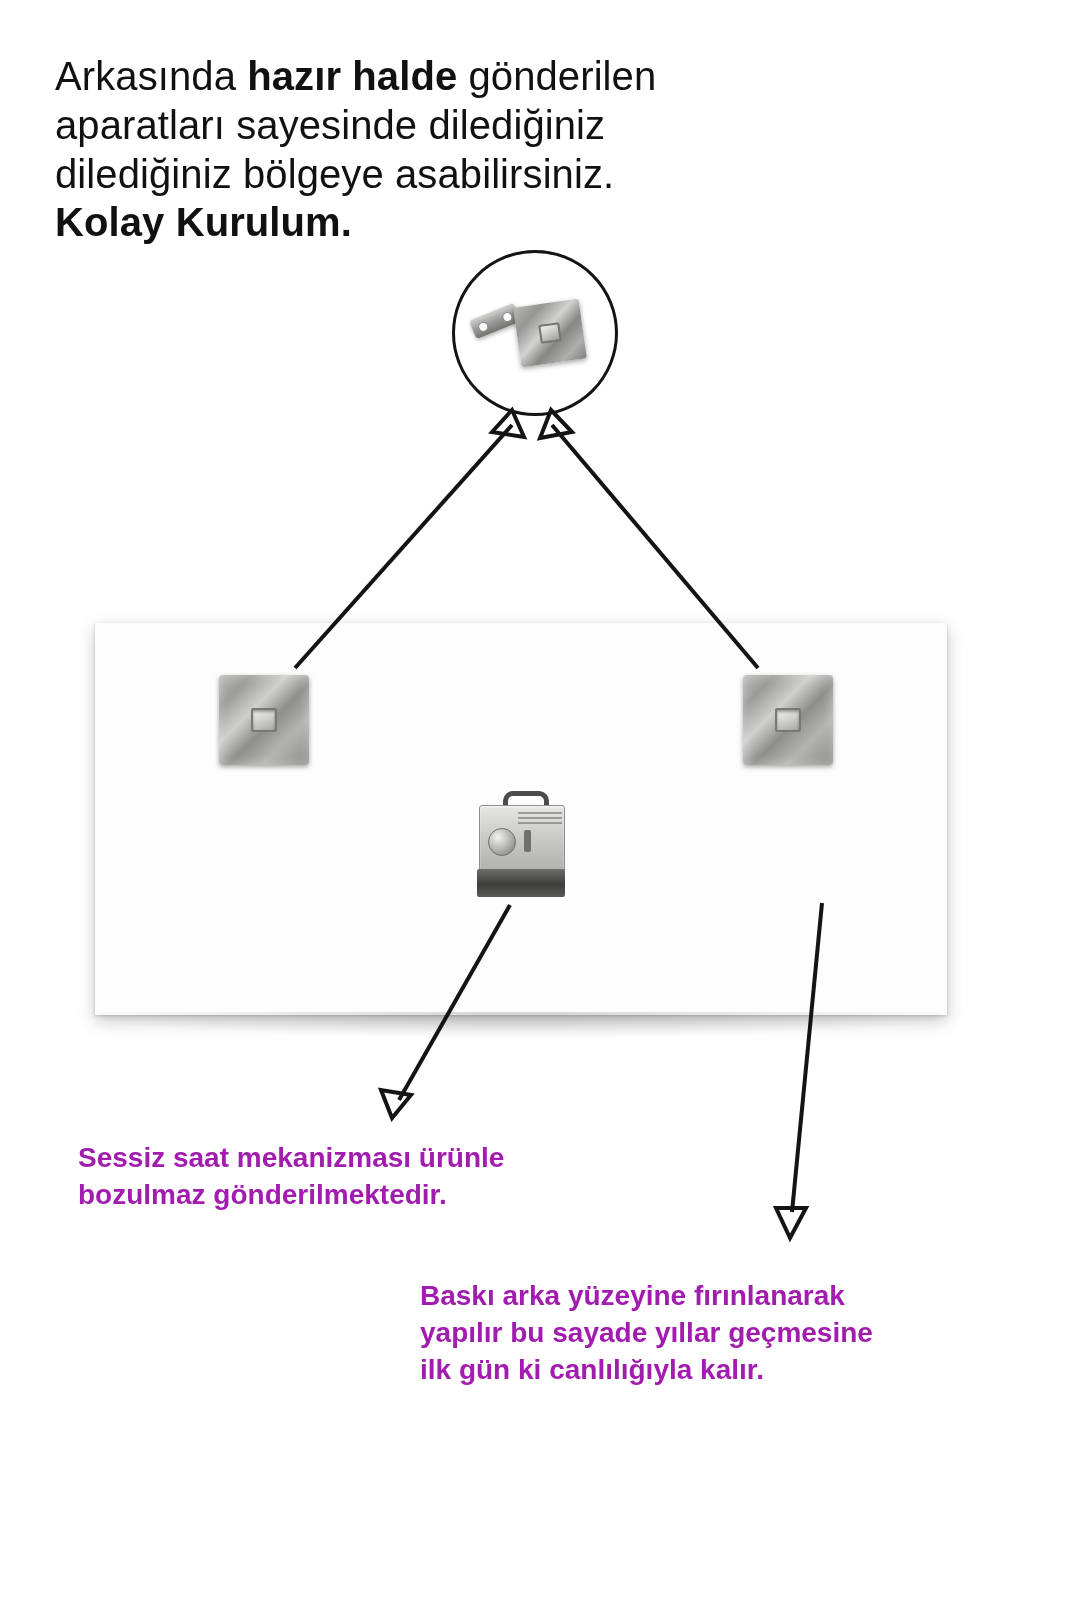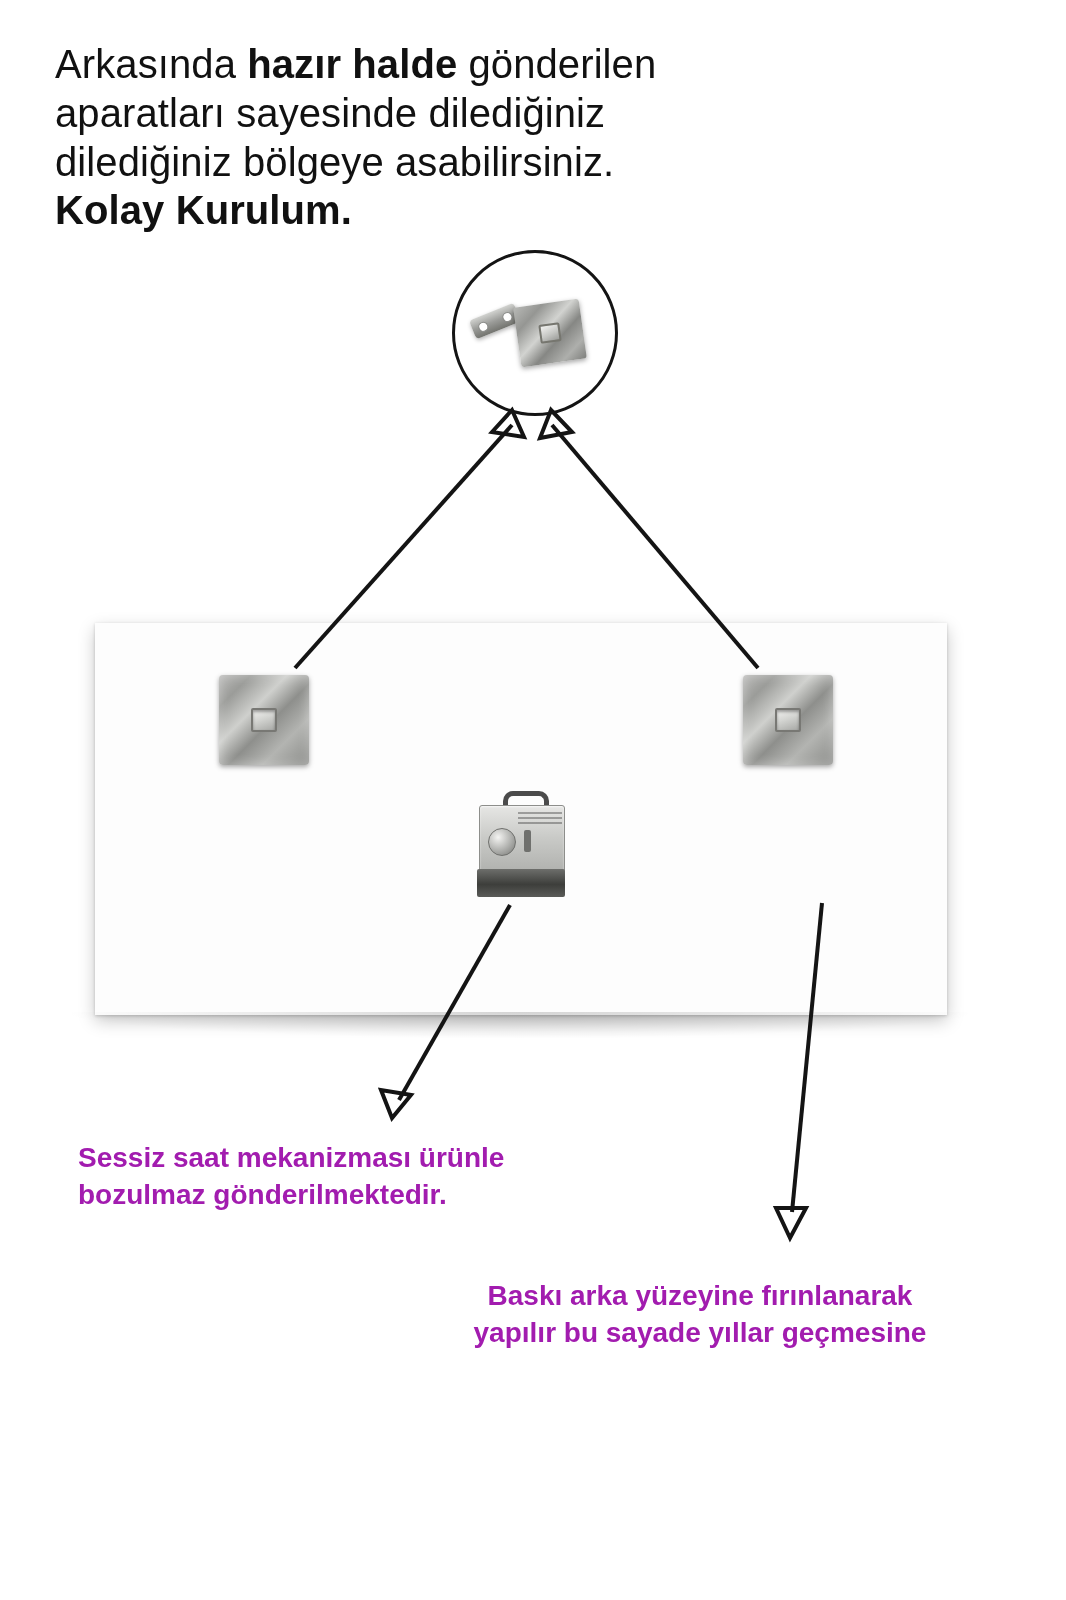--- a/index.html
+++ b/index.html
@@ -18,21 +18,21 @@
 
   .stage {
     position: absolute;
     inset: 0;
   }
 
   
   .headline {
     position: absolute;
     left: 55px;
-    top: 40px;
+    top: 52px;
     width: 800px;
     font-size: 40px;
     line-height: 1.22;
     color: #111111;
     letter-spacing: 0.1px;
   }
   .headline .bold {
     font-weight: bold;
   }
   .headline .line {
@@ -54,21 +54,20 @@
 
   #caption-mechanism {
     left: 78px;
     top: 1140px;
     width: 600px;
   }
   #caption-print {
     left: 420px;
     top: 1278px;
     width: 560px;
-    text-align: center;
   }
 
   
   .panel {
     position: absolute;
     left: 95px;
     top: 623px;
     width: 852px;
     height: 392px;
     background: #fdfdfd;
@@ -305,15 +304,16 @@
   </svg>
 
   <div class="caption" id="caption-mechanism">
     <span class="line">Sessiz saat mekanizması ürünle</span>
     <span class="line">bozulmaz gönderilmektedir.</span>
   </div>
 
   <div class="caption" id="caption-print">
     <span class="line">Baskı arka yüzeyine fırınlanarak</span>
     <span class="line">yapılır bu sayade yıllar geçmesine</span>
+    <span class="line">ilk gün ki canlılığıyla kalır.</span>
   </div>
 
 </div>
 
 </body></html>

